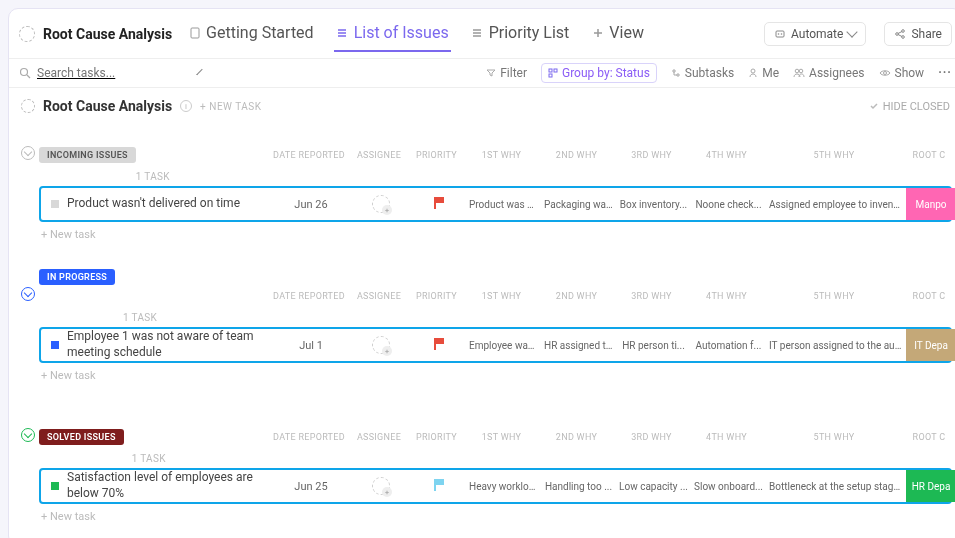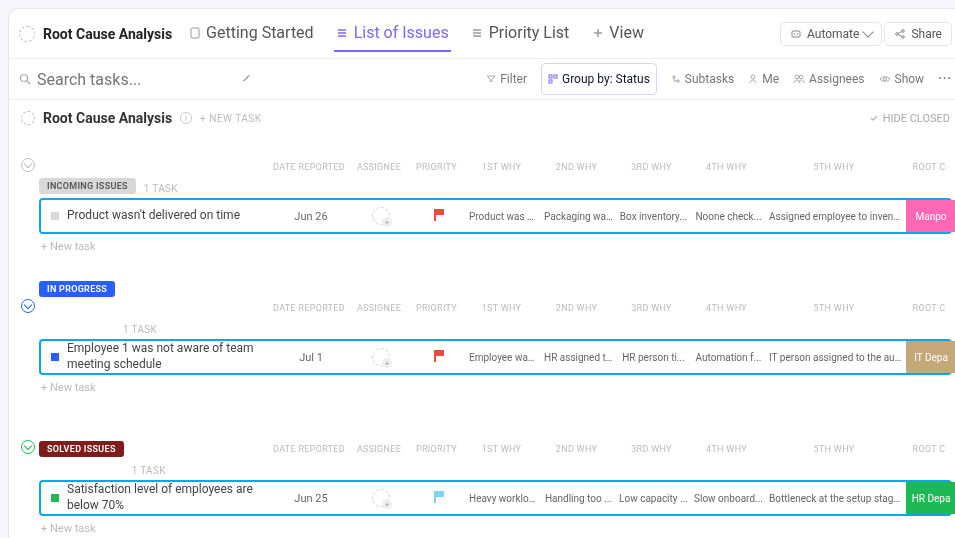--- a/index.html
+++ b/index.html
@@ -7,31 +7,31 @@
 .window { width: 955px; height: 538px; background: #fff; border: 1px solid #e5e3f3; border-radius: 10px; overflow: hidden; display: flex; flex-direction: column; }
 
 
 .hdr { display: flex; align-items: center; padding: 6px 10px; border-bottom: 1px solid #eee; gap: 6px; }
 .hdr-title { font-weight: 700; font-size: 14px; color: #222; margin-right: 8px; display: flex; align-items: center; gap: 8px; }
 .hdr-title .ring { width: 16px; height: 16px; border: 1px dashed #bbb; border-radius: 50%; }
 .views { display: flex; align-items: center; gap: 18px; font-size: 16px; color: #555; }
 .view { display: flex; align-items: center; gap: 5px; cursor: pointer; padding: 8px 2px; border-bottom: 2px solid transparent; }
 .view.active { color: #7b68ee; border-bottom-color: #7b68ee; }
 .view .vi { width: 13px; height: 13px; display: inline-flex; align-items: center; justify-content: center; }
-.hdr-right { margin-left: auto; display: flex; align-items: center; gap: 2px; }
+.hdr-right { margin-left: auto; display: flex; align-items: center; gap: 18px; }
 .btn { display: flex; align-items: center; gap: 5px; font-size: 12px; color: #555; border: 1px solid #e5e5e5; border-radius: 5px; padding: 4px 9px; cursor: pointer; background: #fff; }
 .chev { width: 8px; height: 8px; border-right: 1.5px solid #888; border-bottom: 1.5px solid #888; transform: rotate(45deg); margin-top: -3px; }
 
 
 .tbar { display: flex; align-items: center; padding: 4px 10px; border-bottom: 1px solid #eee; font-size: 12px; color: #777; }
 .search { display: flex; align-items: center; gap: 6px; width: 170px; }
-.search input { border: none; outline: none; font-size: 16px; flex: 1; }
+.search input { border: none; outline: none; font-size: 12px; flex: 1; text-decoration: underline; }
 .tbar-right { margin-left: auto; display: flex; align-items: center; gap: 14px; }
 .tbar-right .t { display: flex; align-items: center; gap: 4px; cursor: pointer; }
-.t.active { color: #0f172a; border: 1px solid #d9d3fa; border-radius: 4px; padding: 8px 6px; }
+.t.active { color: #8b5cf6; border: 1px solid #d9d3fa; border-radius: 4px; padding: 2px 6px; }
 .dots { letter-spacing: 1px; font-weight: 700; }
 
 
 .list-head { display: flex; align-items: center; padding: 10px 12px; gap: 8px; font-size: 14px; }
 .list-head .lh-title { font-weight: 700; color: #333; }
 .list-head .ring { width: 14px; height: 14px; border: 1px dashed #bbb; border-radius: 50%; }
 .info { width: 12px; height: 12px; border: 1px solid #ccc; border-radius: 50%; font-size: 8px; color: #bbb; display: inline-flex; align-items: center; justify-content: center; }
 .new-task-top { font-size: 10px; color: #bbb; letter-spacing: 0.5px; cursor: pointer; }
 .hide-closed { margin-left: auto; font-size: 11px; color: #aaa; display: flex; align-items: center; gap: 4px; cursor: pointer; }
 
@@ -241,21 +241,21 @@
       </span>
       <span>HIDE CLOSED</span>
     </div>
   </div>
 
   <div class="groups" id="groups-root">
       <div class="group">
         <div class="ghead">
     <span class="gcaret c-gray"></span>
     <div class="cols" style="width:100%">
-      <div class="col-name" style="display:flex;align-items:flex-end;gap:8px">
+      <div class="col-name" style="display:flex;align-items:center;">
         <span class="gbadge gb-gray">INCOMING ISSUES</span>
         <span class="gcount">1 TASK</span>
       </div>
       <div class="col-date">DATE REPORTED</div>
       <div class="col-asg">ASSIGNEE</div>
       <div class="col-pri">PRIORITY</div>
       <div class="col-w">1ST WHY</div>
       <div class="col-w">2ND WHY</div>
       <div class="col-w">3RD WHY</div>
       <div class="col-w">4TH WHY</div>

